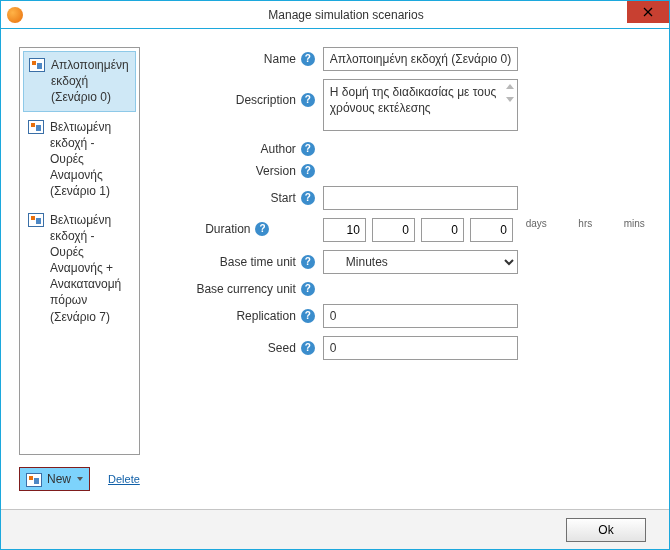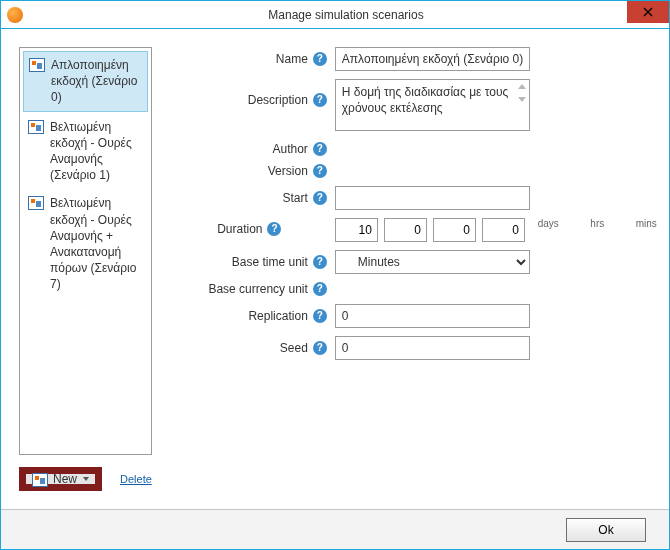--- a/index.html
+++ b/index.html
@@ -111,22 +111,22 @@
     background: #4e88c5;
   }
   .list-actions {
     margin-top: 12px;
     display: flex;
     align-items: center;
     gap: 18px;
   }
   .btn-new {
     height: 24px;
-    border: 7px solid #7f1d1d;
-    background: #e5e5e5;
+    border: 1px solid #7f1d1d;
+    background: #7dd3fc;
     display: flex;
     align-items: center;
     padding: 0 6px;
     cursor: pointer;
     font-size: 12px;
   }
   .btn-new .scenario-icon { margin-right: 5px; }
   .btn-new .dd {
     margin-left: 6px;
     width: 0; height: 0;

